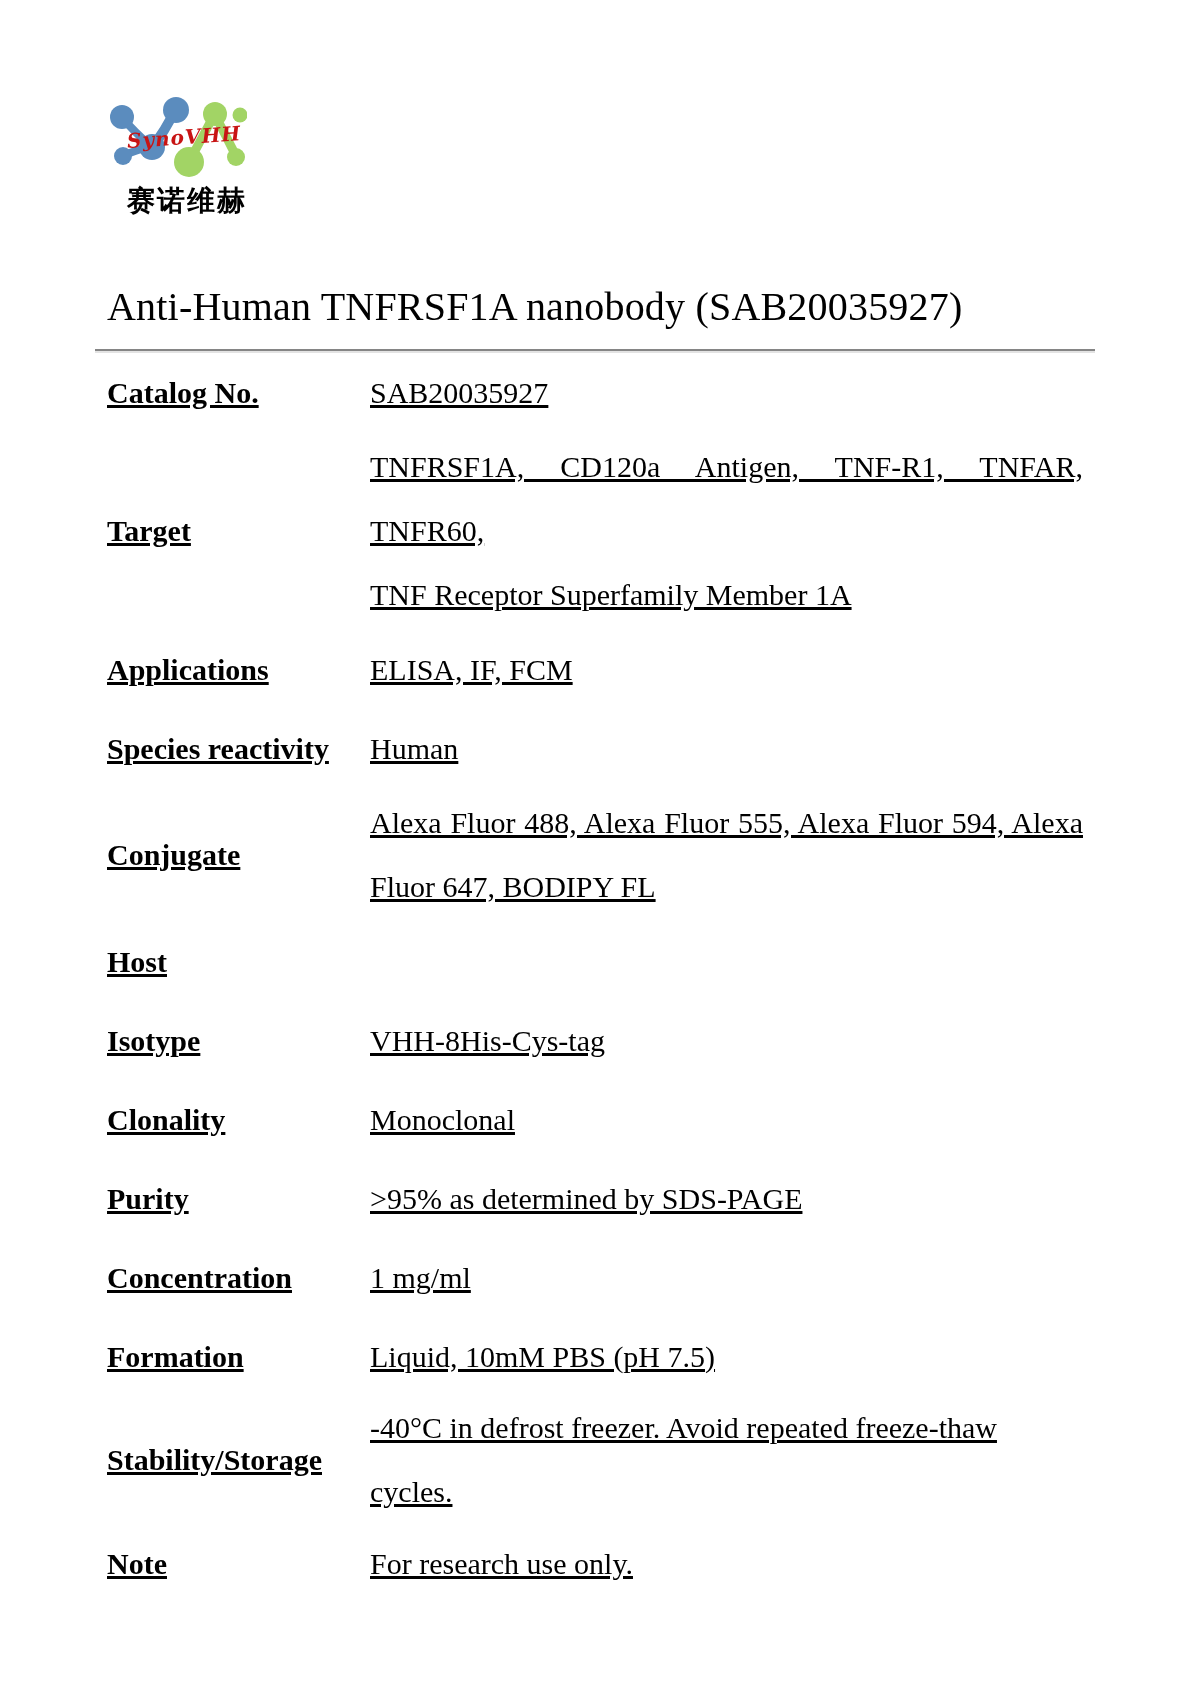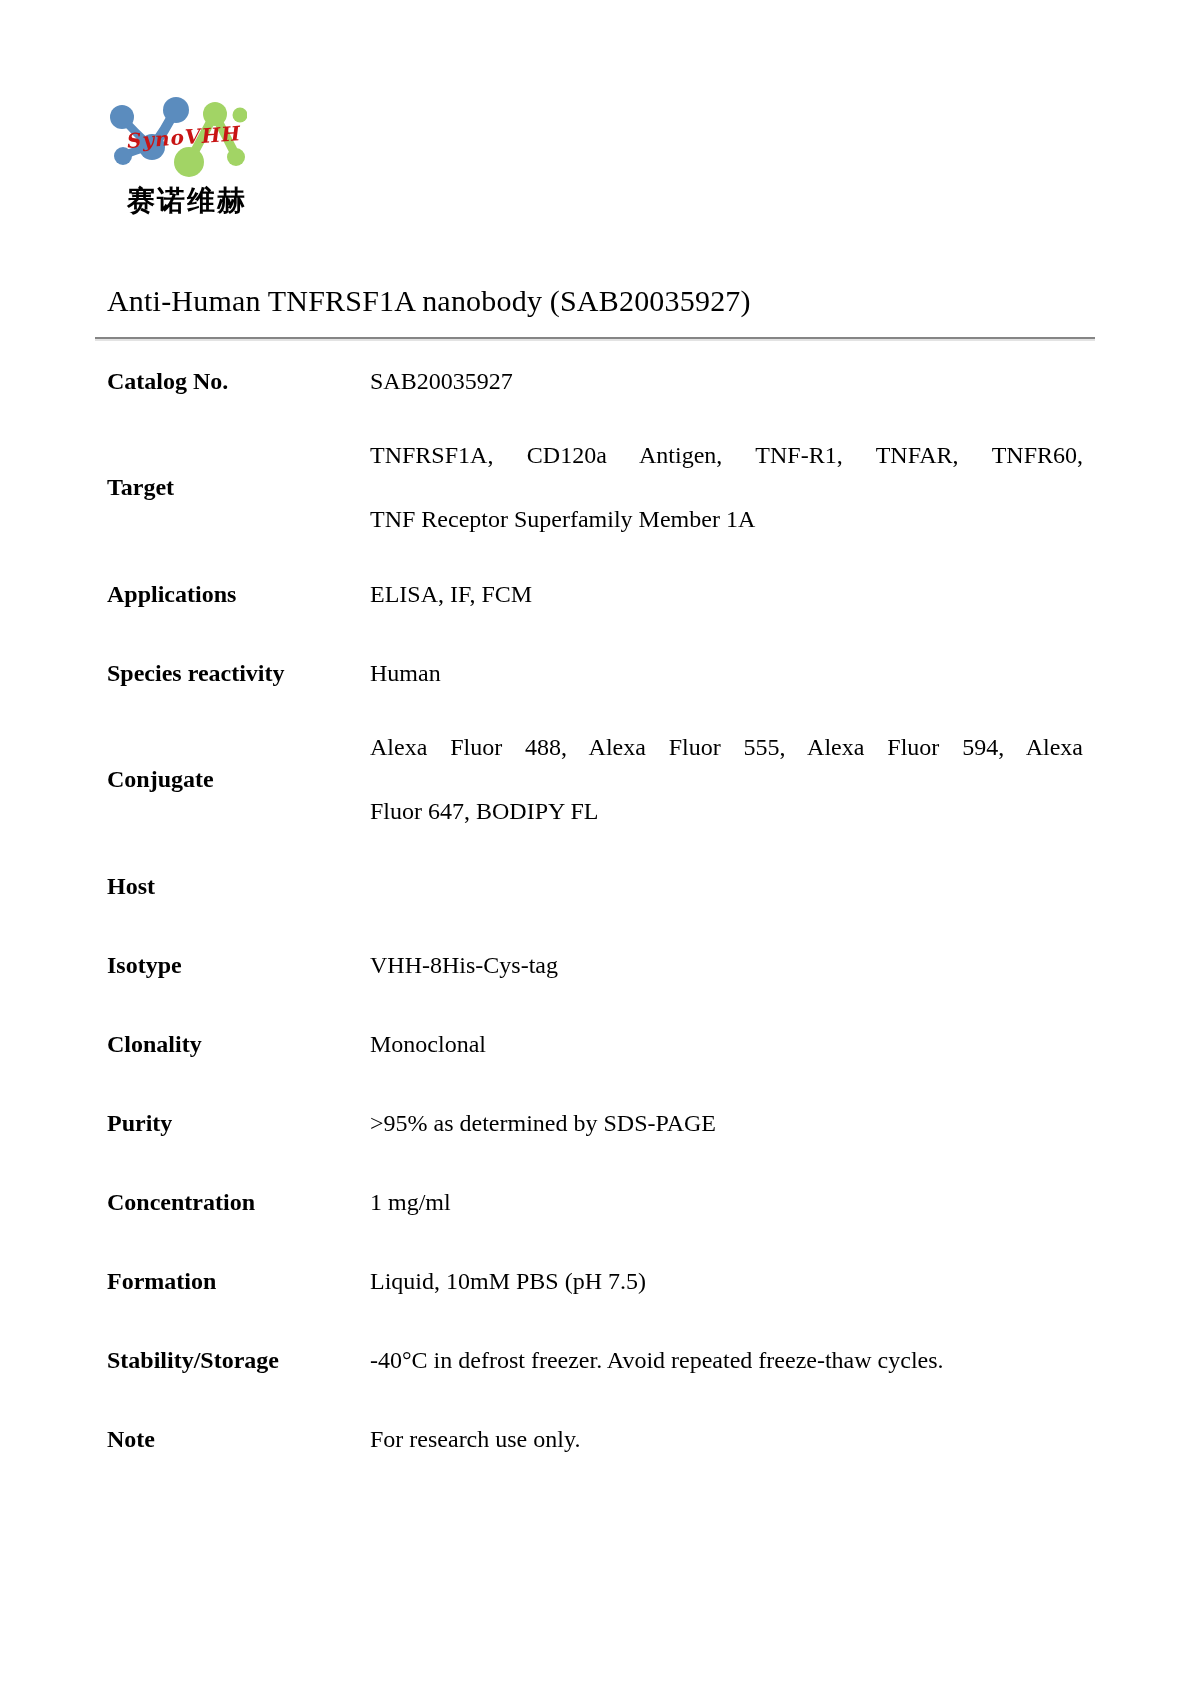--- a/index.html
+++ b/index.html
@@ -27,34 +27,34 @@
     font-family:"DejaVu Serif","Liberation Serif",serif;
     font-style:italic;
     font-weight:700;
     font-size:20px;
     letter-spacing:1px;
   }
   
   .content{position:absolute;top:283px;left:95px;width:1004px;}
   h1.title{
     margin:0 0 0 12px;
-    font-size:30px;
+    font-size:40px;
     font-weight:400;
     line-height:1.2;
     letter-spacing:0.2px;
   }
   .rule{
     margin-top:18px;
     height:2px;
     width:1000px;
     background:#858585;
     box-shadow:0 2px 0 #e3e3e3;
   }
   
-  .spec{margin:2px 0 0 12px;width:976px;font-size:24px;}
+  .spec{margin:2px 0 0 12px;width:976px;font-size:30px;text-decoration:underline;}
   .row{display:flex;align-items:center;min-height:79px;}
   .row.multi{padding:3px 0;}
   .label{
     width:263px;
     flex-shrink:0;
     font-weight:700;
     line-height:1.25;
   }
   .value{flex:1;line-height:64px;}
   .value .line{line-height:64px;}

